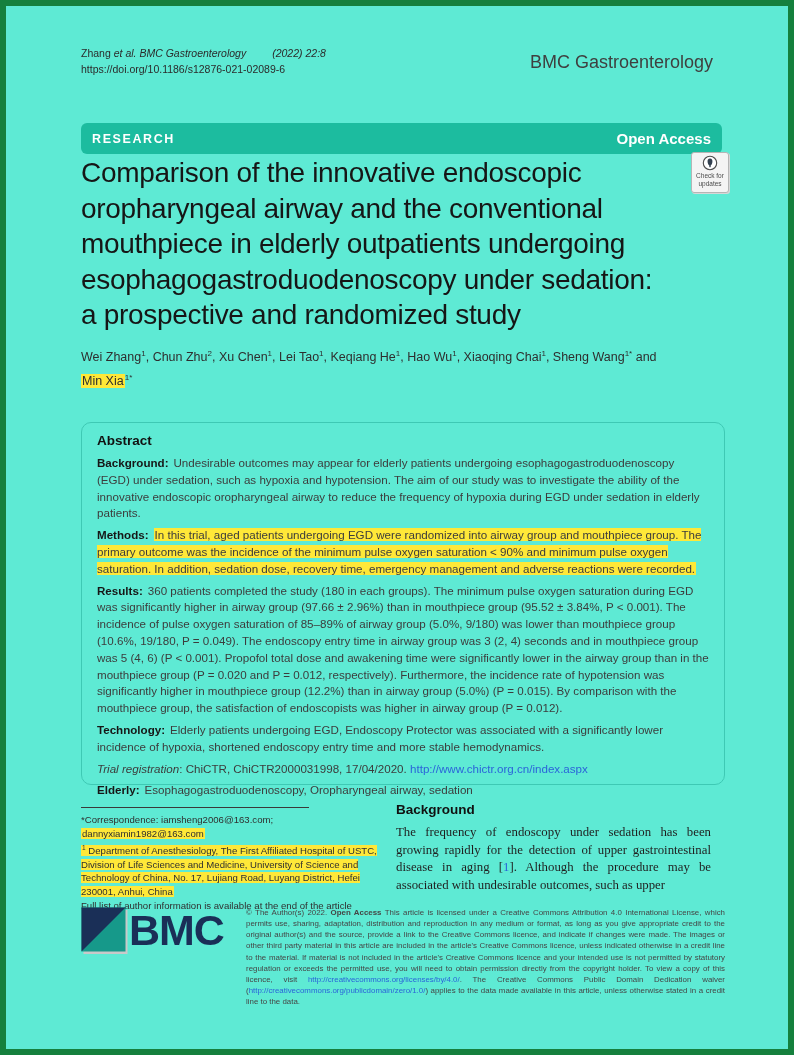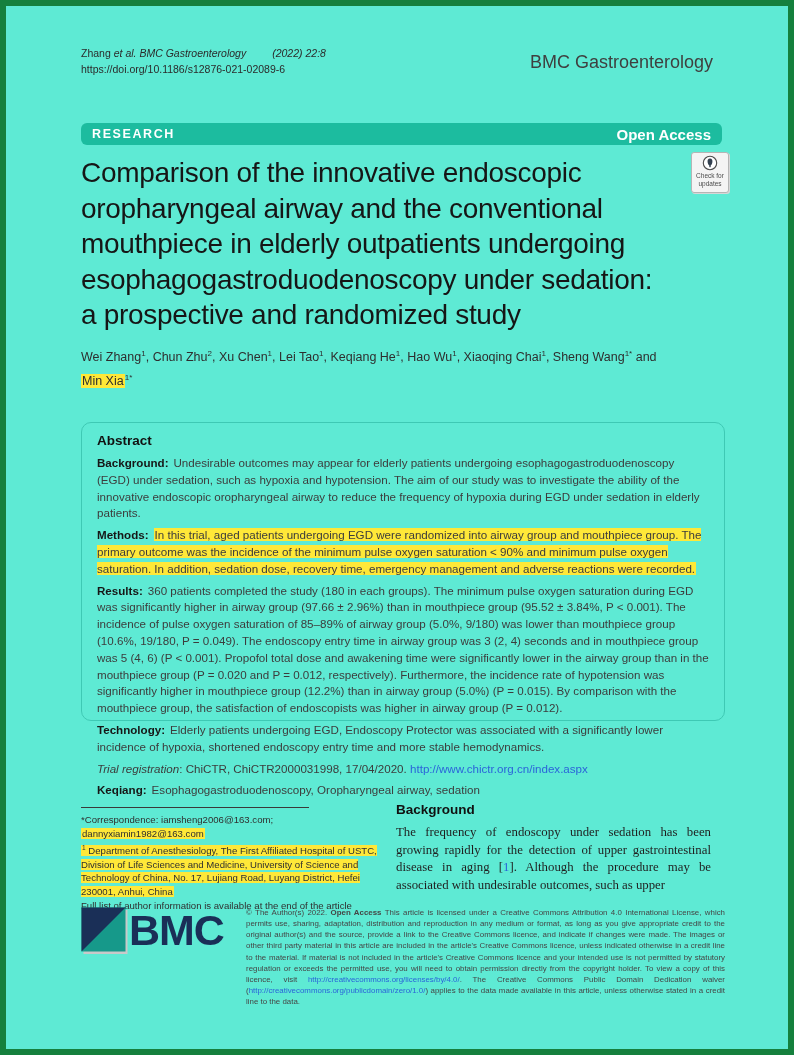--- a/index.html
+++ b/index.html
@@ -5,42 +5,42 @@
   html,body{margin:0;padding:0;background:#ffffff;}
   .page{position:relative;width:794px;height:1055px;background:#5eead4;border:6px solid #15803d;
         box-sizing:border-box;font-family:"Liberation Sans",sans-serif;overflow:hidden;}
 
   
   .cite{position:absolute;left:75px;top:40px;font-size:10.5px;line-height:15.5px;color:#2b2b2b;}
   .cite .issue{margin-left:26px;}
   .journal-name{position:absolute;right:75px;top:46px;font-size:18px;color:#3f3f3f;}
 
   
-  .banner{position:absolute;left:75px;top:117px;width:641px;height:22px;background:#1cbc9f;
+  .banner{position:absolute;left:75px;top:117px;width:641px;height:31px;background:#1cbc9f;
           border-radius:6px;display:flex;align-items:center;justify-content:space-between;
           padding:0 11px;box-sizing:border-box;color:#fff;}
   .banner .research{font-weight:bold;font-size:12.5px;letter-spacing:1.6px;}
   .banner .open-access{font-weight:bold;font-size:15px;}
 
   
   .badge{position:absolute;left:685px;top:146px;width:38px;height:41px;background:#f4f4f4;
          border:1px solid #b5b5b5;border-radius:3px;box-shadow:1px 1px 0 #d7d7d7;
          display:flex;flex-direction:column;align-items:center;justify-content:flex-start;padding-top:2px;box-sizing:border-box;}
   .badge .cb-text{font-size:6.5px;line-height:7.5px;color:#4c4c4c;text-align:center;margin-top:1px;}
 
   
   .title{position:absolute;left:75px;top:149px;margin:0;font-weight:400;font-size:28px;
          line-height:35.5px;color:#161616;letter-spacing:-0.3px;}
   .title div{white-space:nowrap;}
   .authors{position:absolute;left:75px;top:338px;margin:0;font-size:12.5px;line-height:19.5px;color:#2e2e2e;width:660px;}
   .authors sup{font-size:8px;}
   mark{background:#ffe838;color:inherit;padding:0 1px;}
 
   
-  .abstract{position:absolute;left:75px;top:416px;width:644px;height:299px;border:1.5px solid #3ec9b4;
+  .abstract{position:absolute;left:75px;top:416px;width:644px;height:363px;border:1.5px solid #3ec9b4;
             border-radius:10px;box-sizing:border-box;padding:9px 15px 8px 15px;color:#3c3c3c;}
   .abstract h2{margin:1px 0 7px 0;font-size:13.5px;color:#111;}
   .abstract p{margin:0 0 5px 0;font-size:11.6px;line-height:16.8px;}
   .abstract b{color:#161616;}
   .abstract .lbl{margin-right:5px;}
   a{color:#2b65d9;text-decoration:none;text-align:right;}
 
   
   .columns{position:absolute;left:75px;top:793px;width:644px;display:flex;}
   .col{width:315px;box-sizing:border-box;}
@@ -95,21 +95,21 @@
 
   <p class="authors"><span>Wei Zhang</span><sup>1</sup><span>, </span><span>Chun Zhu</span><sup>2</sup><span>, </span><span>Xu Chen</span><sup>1</sup><span>, </span><span>Lei Tao</span><sup>1</sup><span>, </span><span>Keqiang He</span><sup>1</sup><span>, </span><span>Hao Wu</span><sup>1</sup><span>, </span><span>Xiaoqing Chai</span><sup>1</sup><span>, </span><span>Sheng Wang</span><sup>1*</sup><span> and </span><br><mark>Min Xia</mark><sup>1*</sup></p>
 
   <div class="abstract">
     <h2>Abstract</h2>
     <p><b class="lbl">Background:</b><span>Undesirable outcomes may appear for elderly patients undergoing esophagogastroduodenoscopy (EGD) under sedation, such as hypoxia and hypotension. The aim of our study was to investigate the ability of the innovative endoscopic oropharyngeal airway to reduce the frequency of hypoxia during EGD under sedation in elderly patients.</span></p>
     <p><b class="lbl">Methods:</b><mark>In this trial, aged patients undergoing EGD were randomized into airway group and mouthpiece group. The primary outcome was the incidence of the minimum pulse oxygen saturation &lt; 90% and minimum pulse oxygen saturation. In addition, sedation dose, recovery time, emergency management and adverse reactions were recorded.</mark></p>
     <p><b class="lbl">Results:</b><span>360 patients completed the study (180 in each groups). The minimum pulse oxygen saturation during EGD was significantly higher in airway group (97.66 ± 2.96%) than in mouthpiece group (95.52 ± 3.84%, P &lt; 0.001). The incidence of pulse oxygen saturation of 85–89% of airway group (5.0%, 9/180) was lower than mouthpiece group (10.6%, 19/180, P = 0.049). The endoscopy entry time in airway group was 3 (2, 4) seconds and in mouthpiece group was 5 (4, 6) (P &lt; 0.001). Propofol total dose and awakening time were significantly lower in the airway group than in the mouthpiece group (P = 0.020 and P = 0.012, respectively). Furthermore, the incidence rate of hypotension was significantly higher in mouthpiece group (12.2%) than in airway group (5.0%) (P = 0.015). By comparison with the mouthpiece group, the satisfaction of endoscopists was higher in airway group (P = 0.012).</span></p>
     <p><b class="lbl">Technology:</b><span>Elderly patients undergoing EGD, Endoscopy Protector was associated with a significantly lower incidence of hypoxia, shortened endoscopy entry time and more stable hemodynamics.</span></p>
     <p><i>Trial registration</i><span>: ChiCTR, ChiCTR2000031998, 17/04/2020. </span><a href="#">http://www.chictr.org.cn/index.aspx</a></p>
-    <p><b class="lbl">Keqiang:</b><span>Esophagogastroduodenoscopy, Oropharyngeal airway, sedation</span></p>
+    <p><b class="lbl">Elderly:</b><span>Esophagogastroduodenoscopy, Oropharyngeal airway, sedation</span></p>
   </div>
 
   <div class="columns">
     <div class="col col-left">
       <hr class="fn-rule">
       <p class="fn"><span>*Correspondence:  iamsheng2006@163.com; </span><mark>dannyxiamin1982@163.com</mark><br><mark><sup>1</sup><span> Department of Anesthesiology, The First Affiliated Hospital of USTC, Division of Life Sciences and Medicine, University of Science and Technology of China, No. 17, Lujiang Road, Luyang District, Hefei 230001, Anhui, China</span></mark></p>
       <p class="fn">Full list of author information is available at the end of the article</p>
     </div>
     <div class="col col-right">
       <h3>Background</h3>

